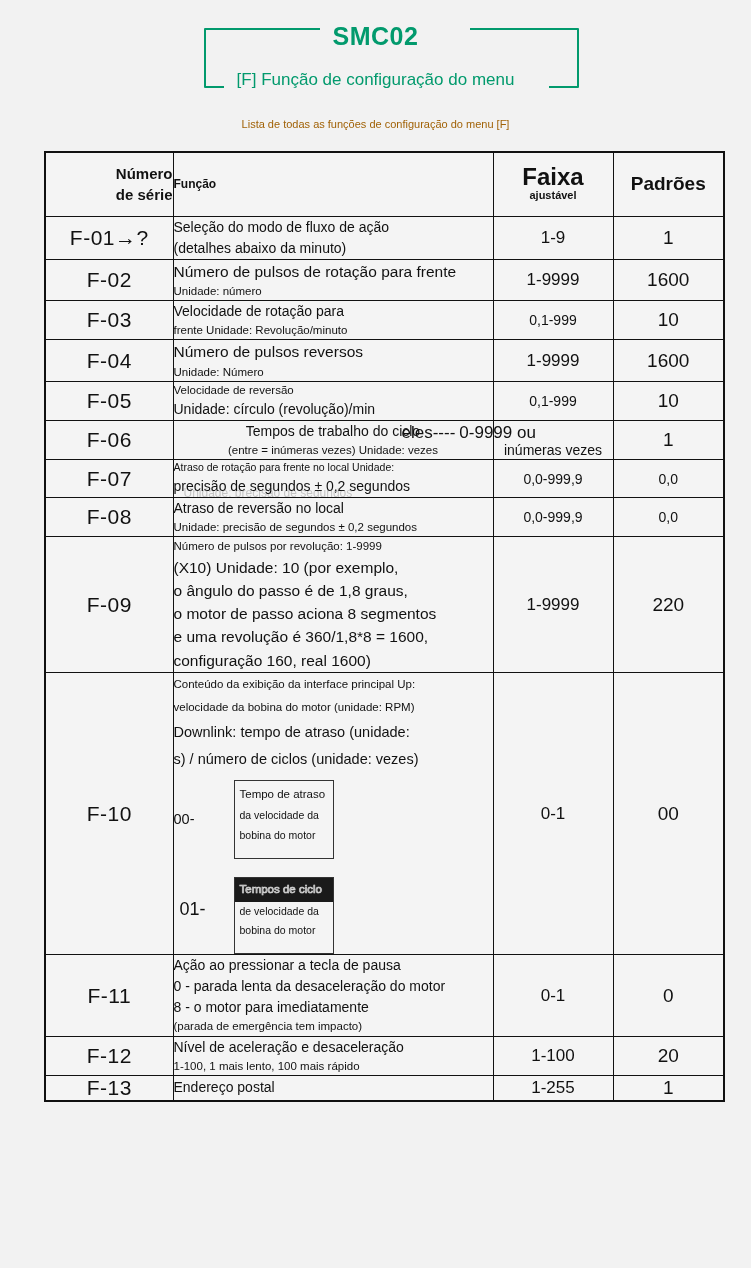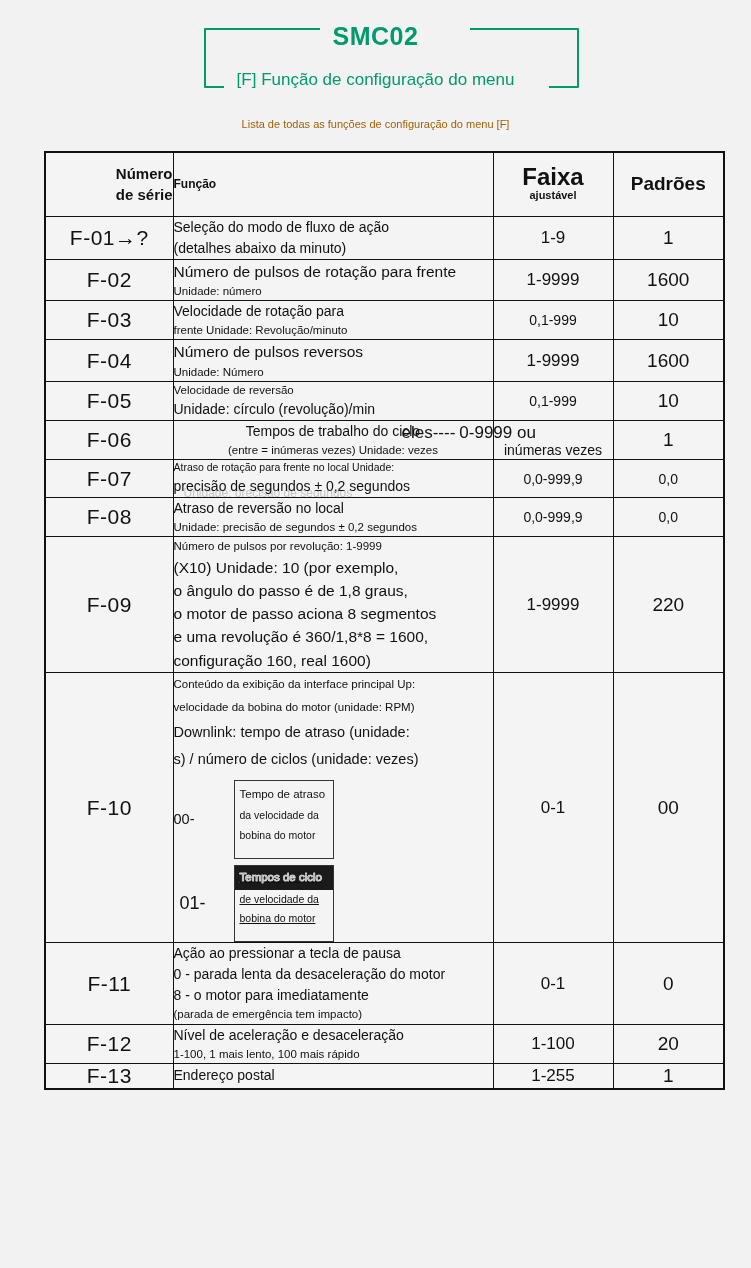--- a/index.html
+++ b/index.html
@@ -177,21 +177,21 @@
     font-size: 11.5px;
     line-height: 1.9;
     display: block;
     color: #8d8d8d;
     -webkit-text-stroke: 0.6px #d8d8d8;
     text-shadow: 0 0 1px #cfcfcf;
     background: #1a1a1a;
     margin: -3px -5px 0 -5px;
     padding: 1px 5px 1px 5px;
   }
-  .opt-box-2 { margin-top: 0; text-decoration: underline; }
+  .opt-box-2 { margin-top: 12px; }
 </style>
 </head>
 <body>
 
 <div class="header-area">
   <div class="bracket"></div>
   <div class="bracket-gap-top"></div>
   <div class="bracket-gap-bottom"></div>
   <div class="title-main">SMC02</div>
   <div class="title-sub">[F] Função de configuração do menu</div>

